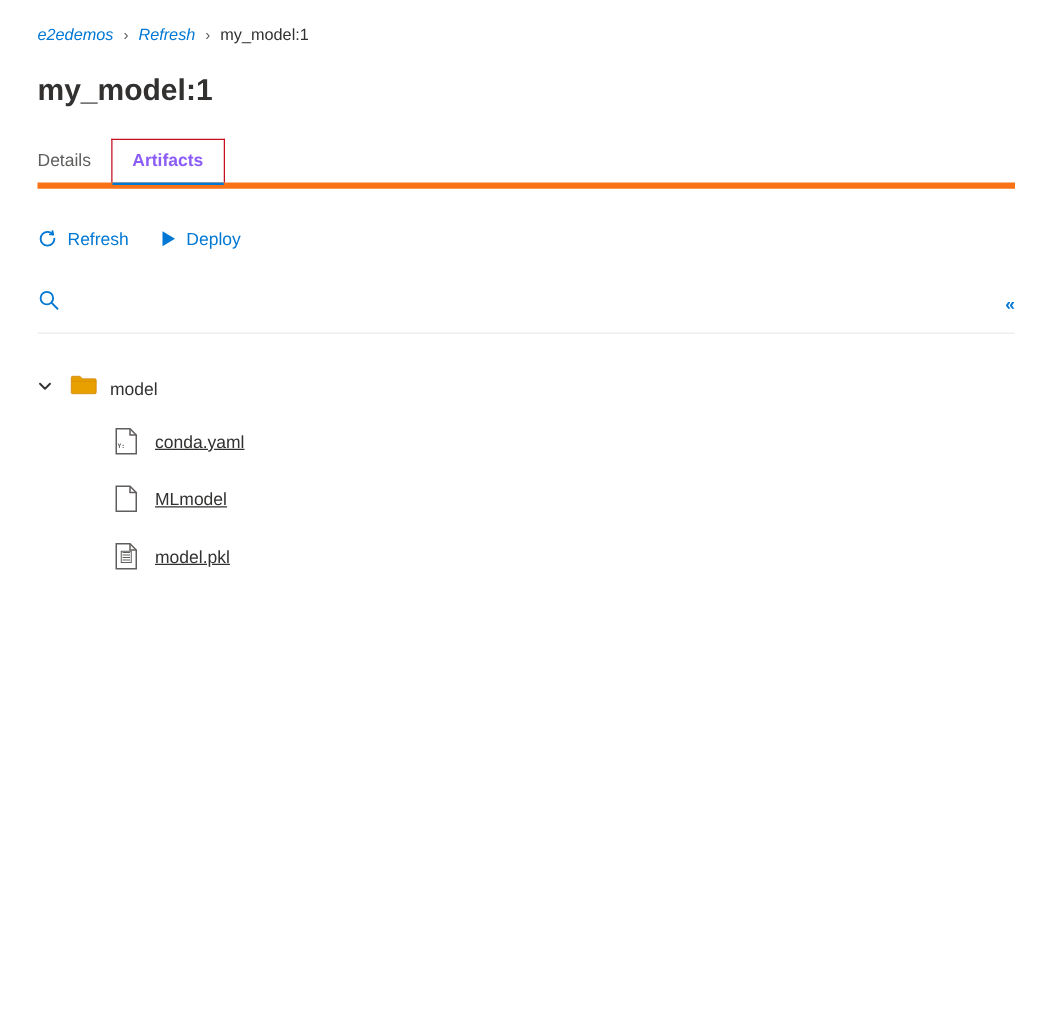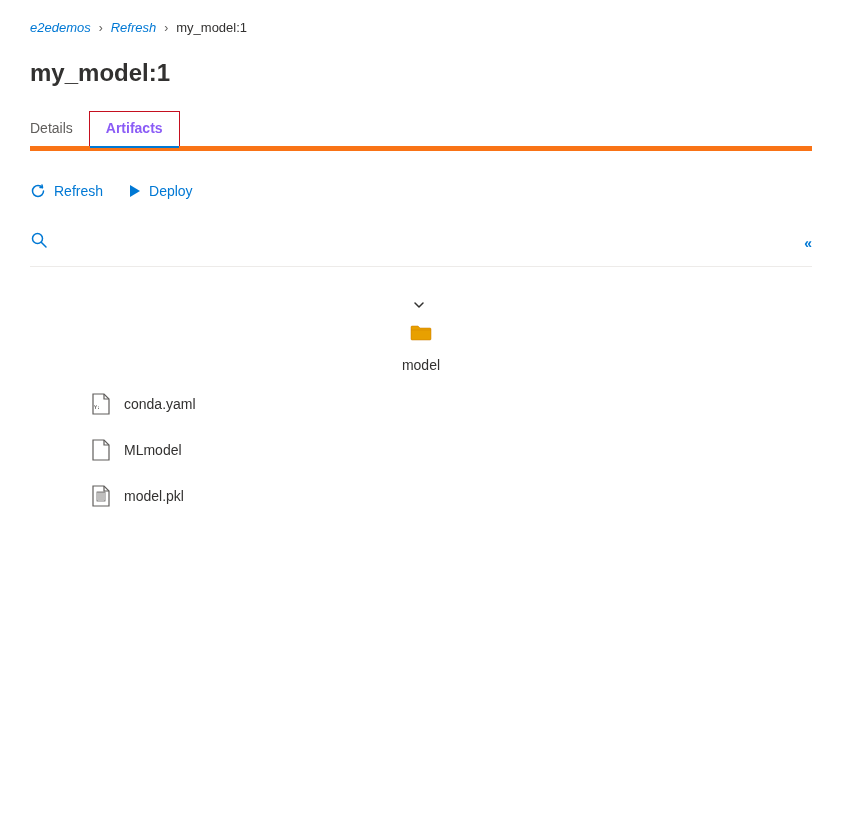--- a/index.html
+++ b/index.html
@@ -158,21 +158,20 @@
     .file-tree {
       padding: 8px 0;
     }
 
     .tree-folder {
       display: flex;
       align-items: center;
       gap: 10px;
       padding: 8px 0;
       cursor: pointer;
-      flex-direction: column;
     }
 
     .chevron-icon {
       color: #323130;
       font-size: 12px;
       width: 16px;
     }
 
     .folder-icon {
       font-size: 18px;
@@ -187,20 +186,21 @@
     .tree-children {
       padding-left: 60px;
     }
 
     .tree-file {
       display: flex;
       align-items: center;
       gap: 12px;
       padding: 12px 0;
       cursor: pointer;
+      text-decoration: underline;
     }
 
     .file-icon {
       font-size: 20px;
       color: #605e5c;
       width: 22px;
       display: flex;
       align-items: center;
       justify-content: center;
     }

